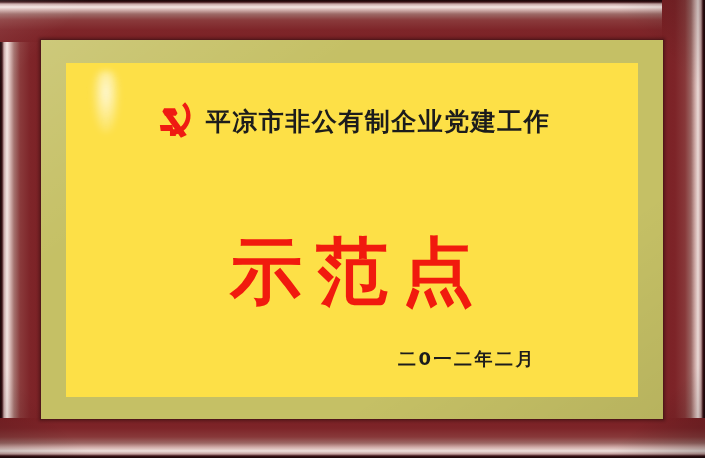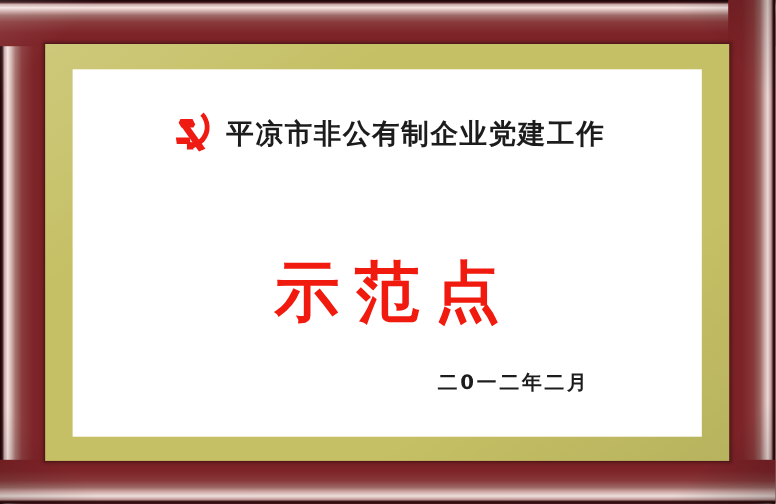--- a/index.html
+++ b/index.html
@@ -106,21 +106,21 @@
     pointer-events: none;
   }
 
   
   .panel {
     position: absolute;
     left: 25px;
     top: 23px;
     right: 25px;
     bottom: 22px;
-    background: #ffffff;
+    background: #fde047;
     box-sizing: border-box;
     overflow: hidden;
     z-index: 3;
     padding-left: 21px;
   }
   
   .panel-glare {
     position: absolute;
     left: 27px;
     top: 8px;
@@ -171,21 +171,21 @@
   }
 
   
   .headline {
     position: absolute;
     left: 0;
     right: 0;
     top: 172px;
     text-align: center;
     font-family: "DejaVu Sans", "Liberation Sans", sans-serif;
-    font-size: 59px;
+    font-size: 72px;
     font-weight: bold;
     color: #f11a0e;
     letter-spacing: 14px;
     text-indent: 14px;
     line-height: 1;
     white-space: nowrap;
   }
 
   
   .signature-block {
@@ -198,21 +198,21 @@
   .issuer {
     font-family: "DejaVu Sans", "Liberation Sans", sans-serif;
     font-size: 18px;
     font-weight: bold;
     color: #1c1c1c;
     letter-spacing: 1.2px;
     white-space: nowrap;
     line-height: 1;
   }
   .date {
-    margin-top: 25px;
+    margin-top: 35px;
     margin-right: 62px;
     font-family: "DejaVu Sans", "Liberation Sans", sans-serif;
     font-size: 18px;
     font-weight: bold;
     color: #1c1c1c;
     letter-spacing: 2.5px;
     white-space: nowrap;
     line-height: 1;
   }
 </style>

